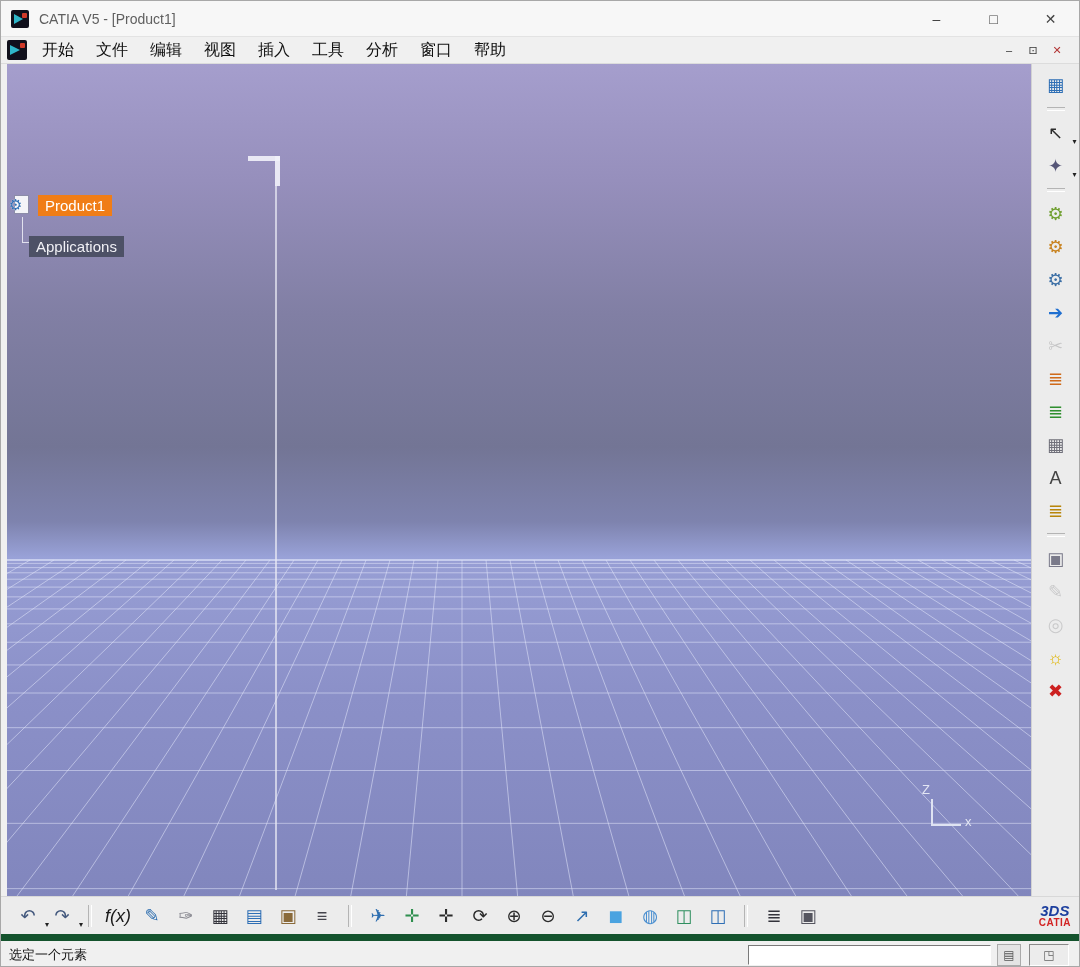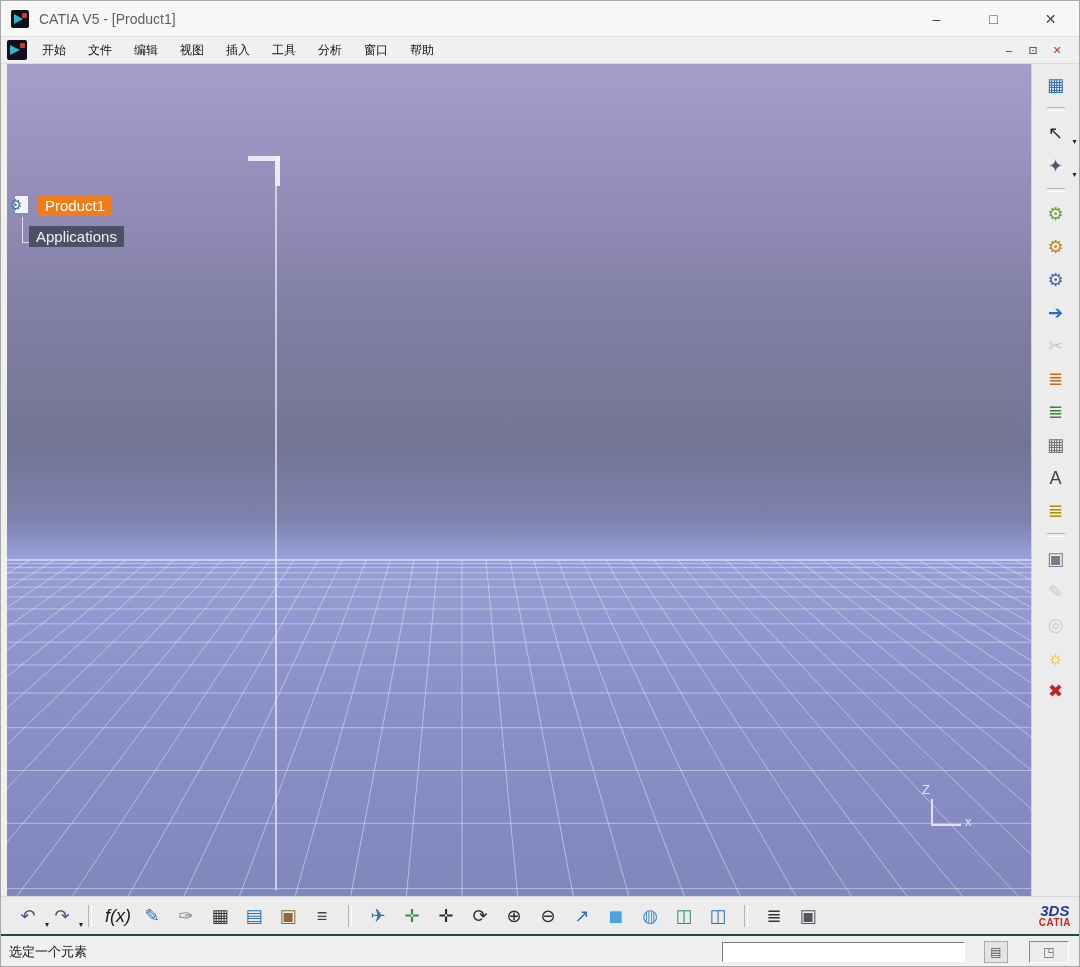--- a/index.html
+++ b/index.html
@@ -14,21 +14,21 @@
   .title-text{margin-left:10px;font-size:14px;color:#5f5f5f;}
   .win-controls{margin-left:auto;display:flex;height:100%;}
   .win-btn{width:57px;height:100%;display:flex;align-items:center;justify-content:center;font-size:14px;color:#444;cursor:default;}
 
   
   .menubar{height:27px;display:flex;align-items:center;background:#f0f0f0;border-bottom:1px solid #dcdcdc;padding:0 6px;}
   .menu-logo{width:20px;height:20px;background:#10101c;border-radius:2px;position:relative;flex:0 0 auto;margin-right:4px;}
   .menu-logo::before{content:"";position:absolute;left:3px;top:5px;border-left:10px solid #2fb6c9;border-top:5px solid transparent;border-bottom:5px solid transparent;}
   .menu-logo::after{content:"";position:absolute;right:2px;top:3px;width:5px;height:5px;background:#d03a2a;border-radius:1px;}
   .menu-items{display:flex;height:100%;}
-  .menu-item{padding:0 11px;font-size:12px;color:#111;height:100%;display:flex;align-items:center;cursor:default;}
+  .menu-item{padding:0 11px;font-size:16px;color:#111;height:100%;display:flex;align-items:center;cursor:default;}
   .doc-controls{margin-left:auto;display:flex;gap:4px;align-items:center;padding-right:6px;}
   .doc-btn{width:20px;height:18px;font-size:11px;display:flex;align-items:center;justify-content:center;color:#333;}
   .doc-btn.close{color:#b33636;font-weight:bold;}
 
   
   .main{display:flex;height:832px;background:#f0f0f0;}
   .viewport{position:relative;width:1026px;height:832px;margin-left:6px;overflow:hidden;
     background:linear-gradient(180deg,#a59ecd 0%,#968fbc 14%,#817fa4 30%,#737595 46%,#7e83ae 55%,#99a2d8 59.3%,#979ed4 60%,#8b90c8 76%,#8186bd 100%);}
   #grid-svg{position:absolute;left:0;top:0;z-index:1;}
 
@@ -37,21 +37,21 @@
   .anchor-bracket .bar-right{position:absolute;right:0;top:0;width:5px;height:30px;background:rgba(240,240,248,.92);}
   .anchor-line{position:absolute;left:268px;top:121px;width:2px;height:705px;background:rgba(235,235,245,.7);z-index:3;}
 
   
   .tree{position:absolute;left:2px;top:130px;z-index:5;}
   .tree-row{display:flex;align-items:center;gap:5px;}
   .node-icon{width:24px;height:22px;position:relative;flex:0 0 auto;}
   .node-icon .page{position:absolute;left:5px;top:1px;width:15px;height:19px;background:#f4f4f8;border:1px solid #8c8ca8;}
   .node-icon .gear{position:absolute;left:0px;top:2px;font-size:15px;color:#2f6fb5;text-shadow:0 0 1px #fff;}
   .root-label{background:#f07d17;color:#fff;font-size:15px;padding:2px 7px;white-space:nowrap;}
-  .child-label{display:inline-block;background:#4d5166;color:#f0f0f5;font-size:15px;padding:2px 7px;margin-left:20px;margin-top:10px;white-space:nowrap;}
+  .child-label{display:inline-block;background:#4d5166;color:#f0f0f5;font-size:15px;padding:2px 7px;margin-left:20px;margin-top:20px;white-space:nowrap;}
   .tree-connector-v{position:absolute;left:13px;top:23px;width:1px;height:25px;background:rgba(240,240,248,.85);}
   .tree-connector-h{position:absolute;left:13px;top:48px;width:7px;height:1px;background:rgba(240,240,248,.85);}
 
   
   .axis{position:absolute;right:57px;bottom:62px;width:52px;height:48px;z-index:4;color:#e3e6f4;font-size:13px;}
   .axis .z{position:absolute;left:0;top:-4px;}
   .axis .lv{position:absolute;left:9px;top:13px;width:2px;height:25px;background:#dfe3f2;}
   .axis .lh{position:absolute;left:9px;top:38px;width:30px;height:2px;background:#dfe3f2;}
   .axis .x{position:absolute;left:43px;top:28px;}
 
@@ -72,21 +72,21 @@
   .brand-mark{font-weight:bold;font-style:italic;font-size:15px;color:#1d3f9e;}
   .brand-name{font-weight:bold;font-size:10px;color:#d22323;letter-spacing:.5px;}
 
   
   .watermark{position:absolute;left:700px;top:897px;display:flex;align-items:center;gap:9px;z-index:60;opacity:.72;pointer-events:none;}
   .wm-cam{width:27px;height:27px;border-radius:50%;background:#3c3c40;position:relative;flex:0 0 auto;}
   .wm-cam::after{content:"";position:absolute;left:8px;top:8px;width:11px;height:11px;border-radius:50%;background:#8a8a90;}
   .wm-text{font-size:25px;color:#4c4c50;letter-spacing:1px;font-weight:500;white-space:nowrap;}
 
   
-  .statusbar{height:34px;display:flex;align-items:center;background:#f0f0f0;padding:0 8px;border-top:2px solid #14532d;gap:13px;}
+  .statusbar{height:34px;display:flex;align-items:center;background:#f0f0f0;padding:0 8px;border-top:7px solid #14532d;}
   .status-msg{font-size:13px;color:#111;}
   .status-input{margin-left:auto;width:243px;height:20px;border:1px solid;border-color:#7a7a7a #fff #fff #7a7a7a;background:#fff;font-size:12px;padding:0 4px;outline:none;}
   .status-btn{width:24px;height:22px;margin-left:6px;background:#e4e4e4;border:1px solid #aaa;display:flex;align-items:center;justify-content:center;font-size:12px;color:#555;}
   .status-corner{width:40px;height:22px;margin-left:8px;margin-right:2px;border:1px solid;border-color:#8a8a8a #fff #fff #8a8a8a;display:flex;align-items:center;justify-content:center;font-size:12px;color:#666;background:#ececec;}
 </style>
 </head>
 <body>
 
 <div class="app">
 

